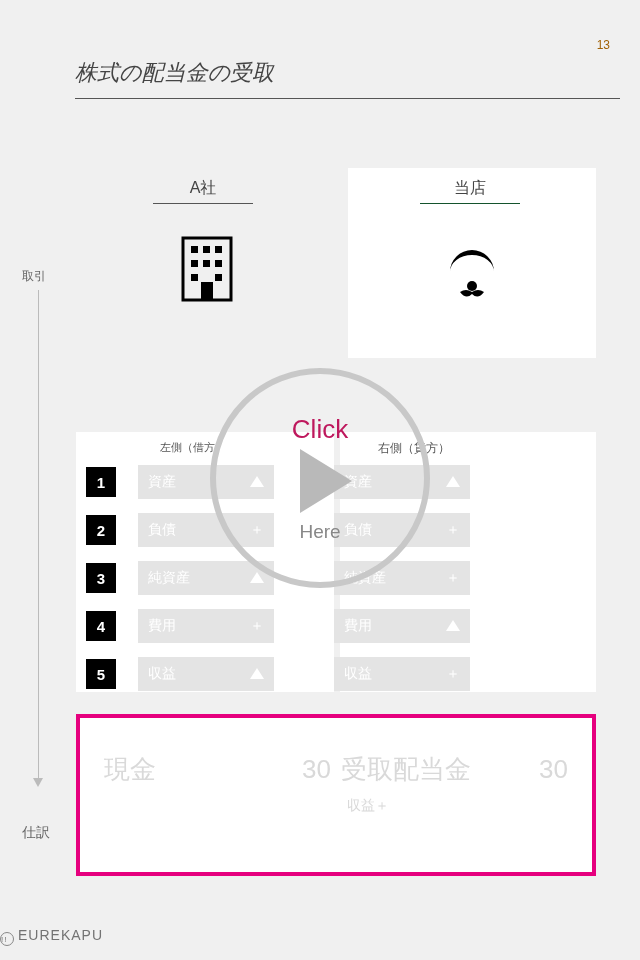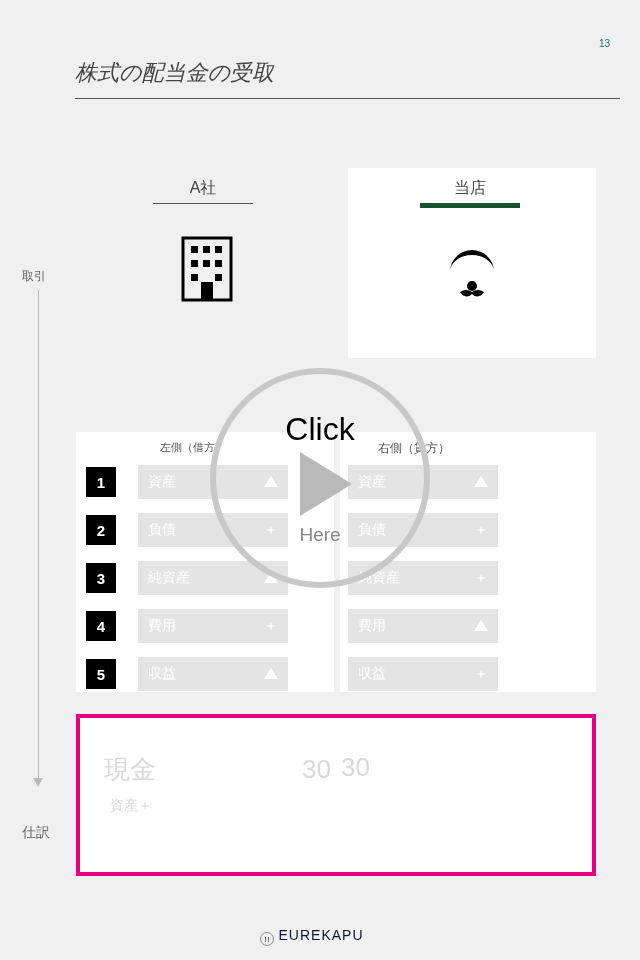--- a/index.html
+++ b/index.html
@@ -7,22 +7,22 @@
   body {
     background: #f0f0f0;
     font-family: "Hiragino Sans", "Meiryo", sans-serif;
     position: relative;
     color: #333;
   }
   .page-number {
     position: absolute;
     top: 38px;
     right: 30px;
-    font-size: 10px;
-    color: #0f766e;
+    font-size: 12px;
+    color: #a16207;
   }
   .title-wrap {
     position: absolute;
     top: 58px;
     left: 75px;
     right: 20px;
   }
   .title {
     font-size: 22px;
     font-weight: 400;
@@ -79,21 +79,21 @@
     padding-bottom: 4px;
   }
   .entity-b-label {
     position: absolute;
     left: 420px;
     top: 178px;
     width: 100px;
     text-align: center;
     font-size: 16px;
     color: #444;
-    border-bottom: 5px solid #14532d;
+    border-bottom: 1px solid #14532d;
     padding-bottom: 4px;
   }
   .entity-b-card {
     position: absolute;
     left: 348px;
     top: 168px;
     width: 248px;
     height: 190px;
     background: #fff;
   }
@@ -169,21 +169,21 @@
     background: #000;
     color: #fff;
     display: flex;
     align-items: center;
     justify-content: center;
     font-size: 15px;
     font-weight: bold;
     margin-right: 14px;
   }
   .cell {
-    width: 150px;
+    width: 136px;
     height: 34px;
     background: #e4e4e4;
     color: #fff;
     font-size: 14px;
     display: flex;
     align-items: center;
     padding-left: 10px;
     position: relative;
   }
   .cell .mark {
@@ -237,39 +237,38 @@
     height: 220px;
     border: 6px solid #c8c8c8;
     border-radius: 50%;
     display: flex;
     flex-direction: column;
     align-items: center;
     justify-content: center;
     color: #999;
     background: rgba(255,255,255,0.0);
   }
-  .play-overlay .txt1 { font-size: 32px; color: #000000;}
+  .play-overlay .txt1 { font-size: 26px; color: #be185d;}
   .play-overlay .txt2 { font-size: 19px; margin-top: 4px; color: #888;}
   .play-tri {
     width: 0; height: 0;
     border-top: 32px solid transparent;
     border-bottom: 32px solid transparent;
     border-left: 52px solid #b9b9b9;
     margin: 4px 0 4px 12px;
   }
 
   
   .footer {
     position: absolute;
     bottom: 14px;
     left: 0; right: 16px;
-    text-align: center;
     font-size: 14px;
     letter-spacing: 1px;
-    color: #0f172a;
+    color: #737373;
   }
   .footer .circ {
     display: inline-block;
     width: 14px; height: 14px;
     border: 1.5px solid #888;
     border-radius: 50%;
     vertical-align: -2px;
     margin-right: 4px;
     font-size: 8px;
     line-height: 13px;
@@ -383,26 +382,27 @@
       </div>
     </div>
   </div>
 
 <div class="journal">
   <div class="jcol">
     <div class="jmain">
       <span>現金</span>
       <span>30</span>
     </div>
-    <div class="jsub">資産＋</div>
   </div>
   <div class="jcol">
     <div class="jmain">
+      <span>受取配当金</span>
       <span>30</span>
     </div>
+    <div class="jsub">収益＋</div>
   </div>
 </div>
 
 <div class="play-overlay">
   <div class="txt1">Click</div>
   <div class="play-tri"></div>
   <div class="txt2">Here</div>
 </div>
 
 <div class="footer">

